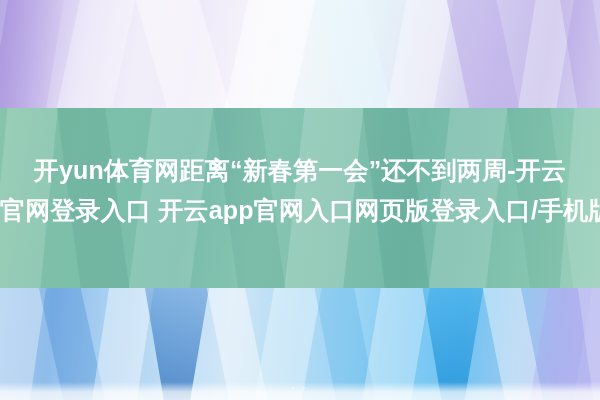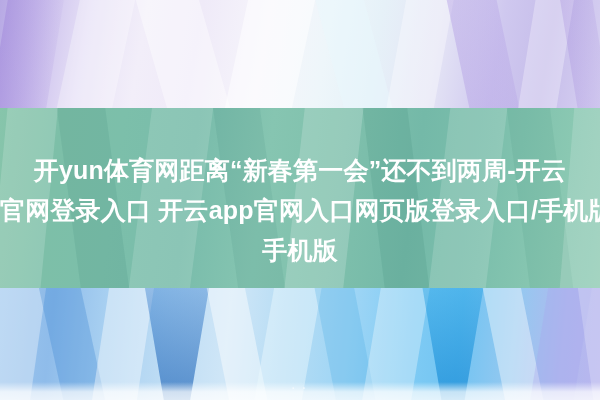--- a/index.html
+++ b/index.html
@@ -257,19 +257,18 @@
       <div class="facet f-b9"></div>
       <div class="facet f-b10"></div>
       <div class="facet f-b11"></div>
       <div class="facet f-b12"></div>
     </div>
   </div>
 
   <div id="headline">
     <span class="line" id="line-1">开yun体育网距离“新春第一会”还不到两周-开云</span>
     <span class="line" id="line-2">官网登录入口 开云app官网入口网页版登录入口/手机版</span>
-    <span class="line" id="line-3">手机版</span>
   </div>
 
   <div id="bottom-haze"></div>
   <div id="bottom-glyphs">· ·</div>
 
 </div>
 
 </body></html>

